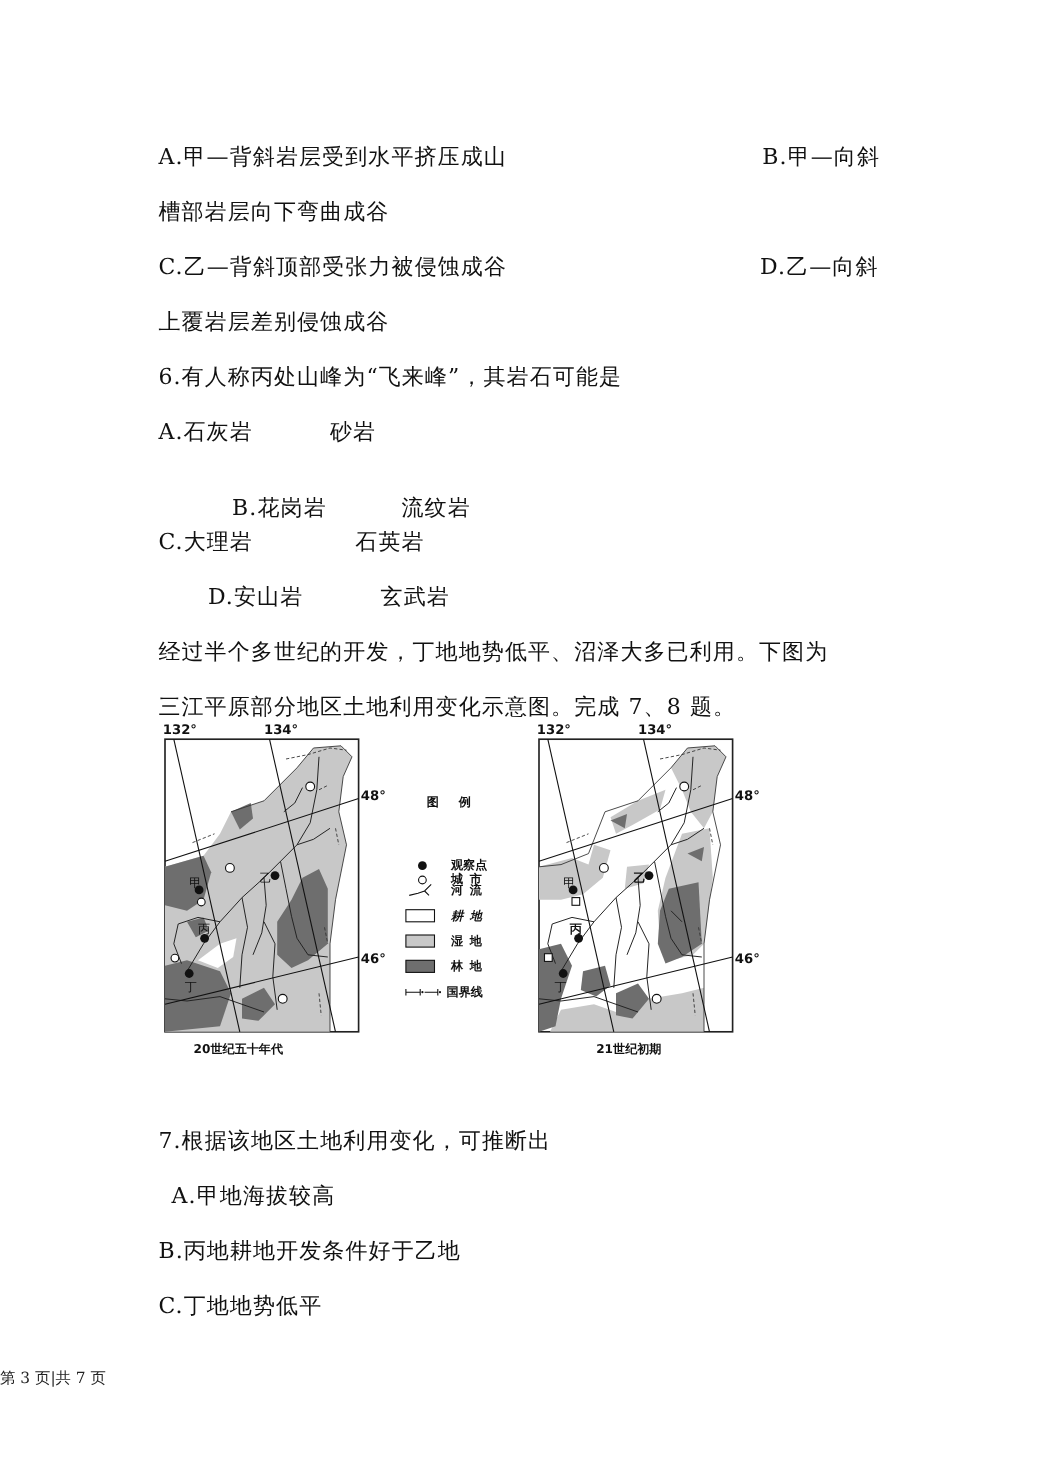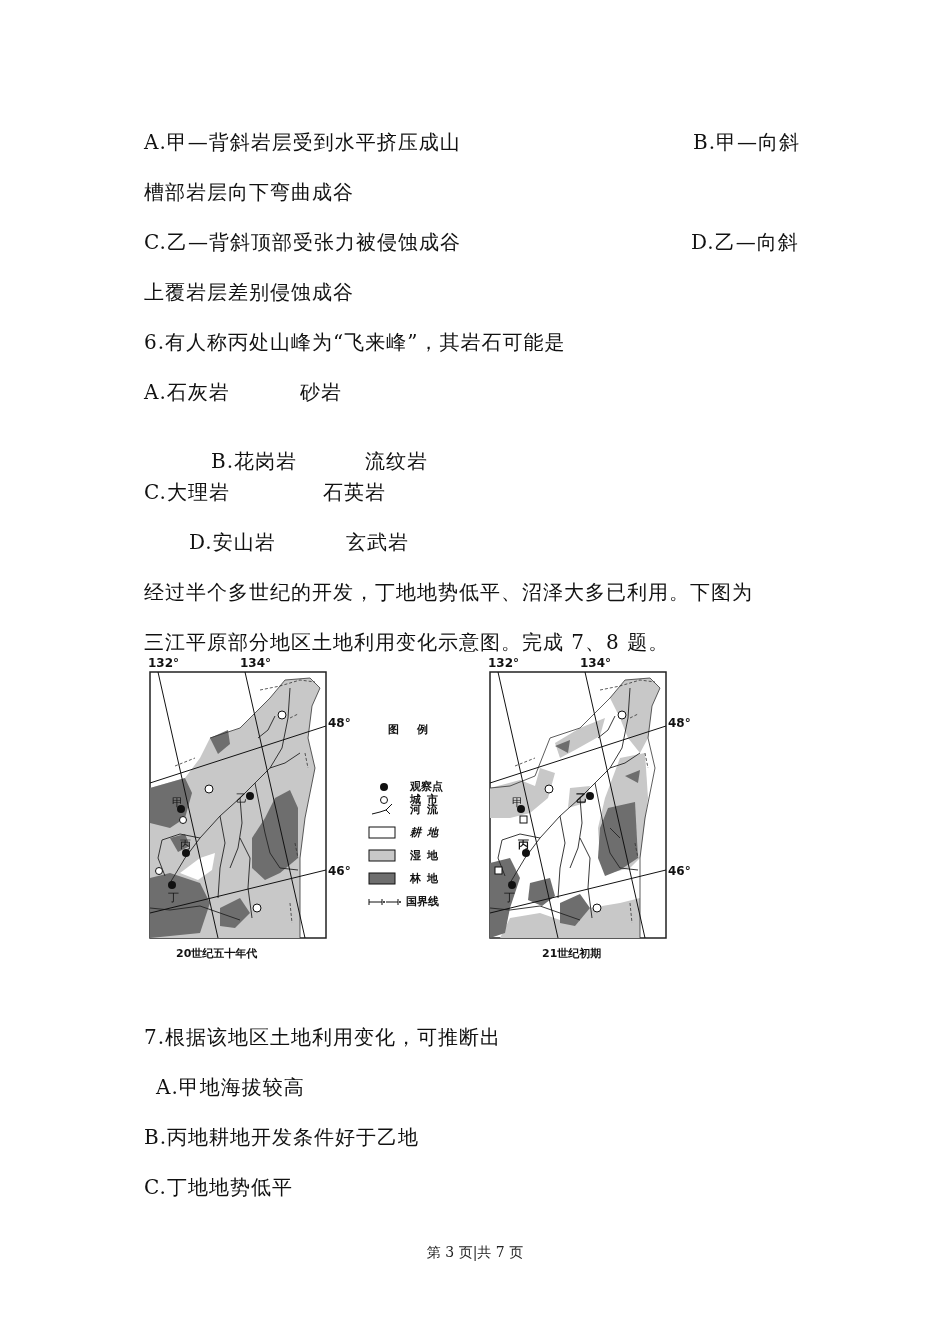--- a/index.html
+++ b/index.html
@@ -6,21 +6,21 @@
   body { width: 950px; height: 1344px; position: relative; overflow: hidden;
          font-family: "DejaVu Serif", "Liberation Serif", serif; color: #111; }
   .line { position: absolute; font-size: 20px; line-height: 24px; white-space: nowrap; letter-spacing: 1px; }
   .figure { position: absolute; }
   .map-caption { position: absolute; font-family: "DejaVu Sans", sans-serif; font-weight: bold; font-size: 11px; color: #111; }
   .legend { position: absolute; left: 368px; top: 722px; width: 100px; font-family: "DejaVu Sans", sans-serif; font-size: 11px; font-weight: bold; }
   .legend-title { position: absolute; left: 20px; top: 0; letter-spacing: 18px; }
   .legend-row { position: absolute; left: 0; width: 100px; height: 16px; }
   .legend-sym { position: absolute; left: 0; width: 28px; height: 14px; }
   .legend-label { position: absolute; left: 42px; top: 0; letter-spacing: 6px; }
-  .footer { position: absolute; top: 1244px; left: 0; width: 950px; text-align: center; font-size: 14px; color: #222; }
+  .footer { position: absolute; top: 1244px; left: 0; width: 950px; font-size: 14px; color: #222; }
 </style>
 </head>
 <body>
 
 <div class="line" style="left:144px; top:130px;">A.甲—背斜岩层受到水平挤压成山</div>
 <div class="line" style="left:693px; top:130px;text-align:right;">B.甲—向斜</div>
 <div class="line" style="left:144px; top:180px;">槽部岩层向下弯曲成谷</div>
 <div class="line" style="left:144px; top:230px;">C.乙—背斜顶部受张力被侵蚀成谷</div>
 <div class="line" style="left:691px; top:230px;">D.乙—向斜</div>
 <div class="line" style="left:144px; top:280px;">上覆岩层差别侵蚀成谷</div>

